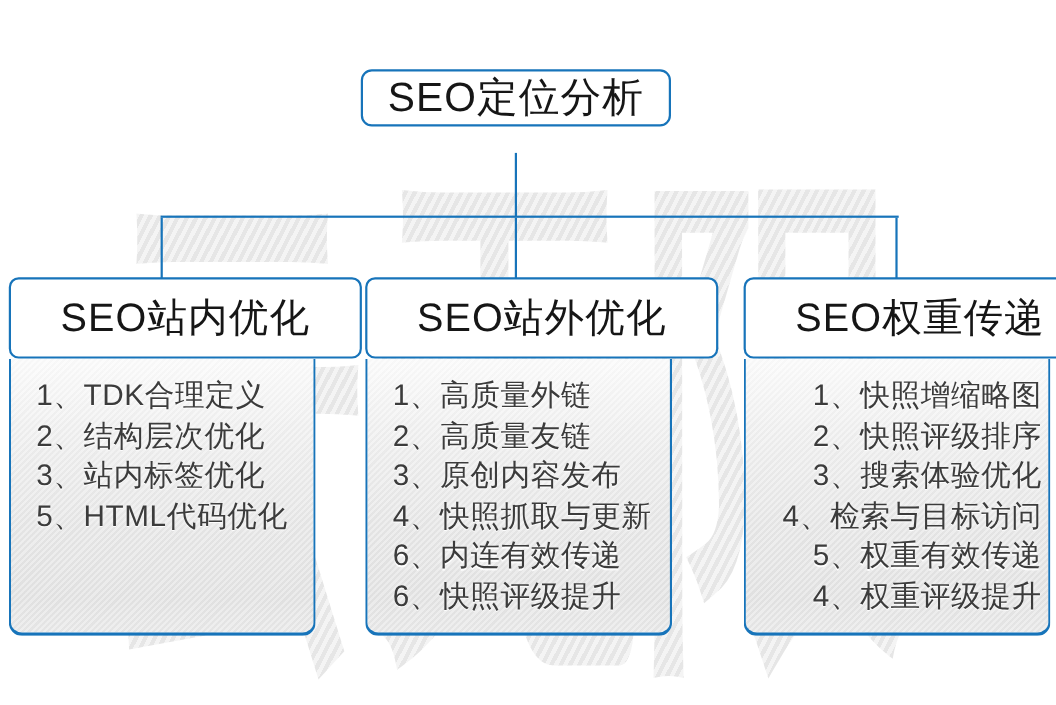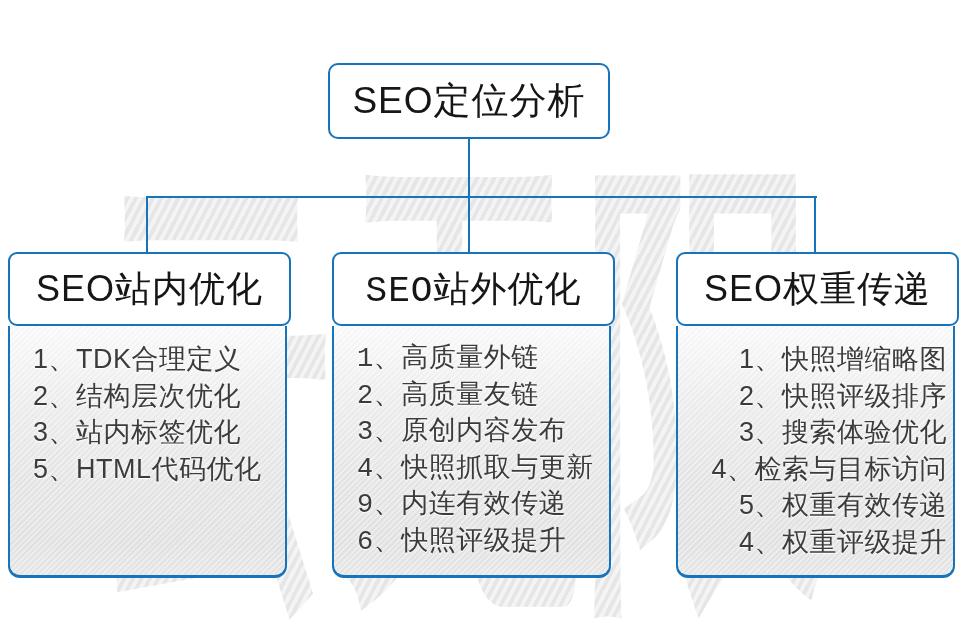--- a/index.html
+++ b/index.html
@@ -64,28 +64,28 @@
     display: flex;
     align-items: center;
     justify-content: center;
     color: #161616;
     z-index: 2;
   }
   .root-node {
     left: 328px;
     top: 63px;
     width: 282px;
-    height: 76px;
+    height: 52px;
     font-size: 37px;
     letter-spacing: 1px;
   }
   .col-title {
     position: absolute;
     top: 252px;
-    width: 283px;
+    width: 321px;
     height: 74px;
     box-sizing: border-box;
     background: #ffffff;
     border: 2px solid var(--accent, #1774ba);
     border-radius: 9px;
     display: flex;
     align-items: center;
     justify-content: center;
     font-size: 36px;
     letter-spacing: 1px;
@@ -114,21 +114,21 @@
   }
   .panel li {
     font-size: 27px;
     line-height: 36.5px;
     letter-spacing: 0.5px;
     color: var(--itemText, #3c3c3c);
     text-shadow: 0 1px 0 rgba(255,255,255,0.9), 0 0 6px rgba(255,255,255,0.8);
     white-space: nowrap;
   }
   .col-0 .col-title, .col-0 .panel { left: 8px; }
-  .col-1 .col-title, .col-1 .panel { left: 332px; font-family: Liberation Mono, monospace; }
+  .col-1 .col-title, .col-1 .panel { left: 332px; }
   .col-2 .col-title, .col-2 .panel { left: 676px; text-align: right; }
 </style>
 </head>
 <body>
 
 <div class="stage">
 
   <div class="watermark">云无限</div>
 
   <div class="line v-root"></div>
@@ -158,21 +158,21 @@
   <div class="column col-1">
     <div class="col-title">
       <span>SEO站外优化</span>
     </div>
     <div class="panel">
       <ul>
           <li>1、高质量外链</li>
           <li>2、高质量友链</li>
           <li>3、原创内容发布</li>
           <li>4、快照抓取与更新</li>
-          <li>9、内连有效传递</li>
+          <li>6、内连有效传递</li>
           <li>6、快照评级提升</li>
         </ul>
     </div>
   </div>
 
   <div class="column col-2">
     <div class="col-title">
       <span>SEO权重传递</span>
     </div>
     <div class="panel">

